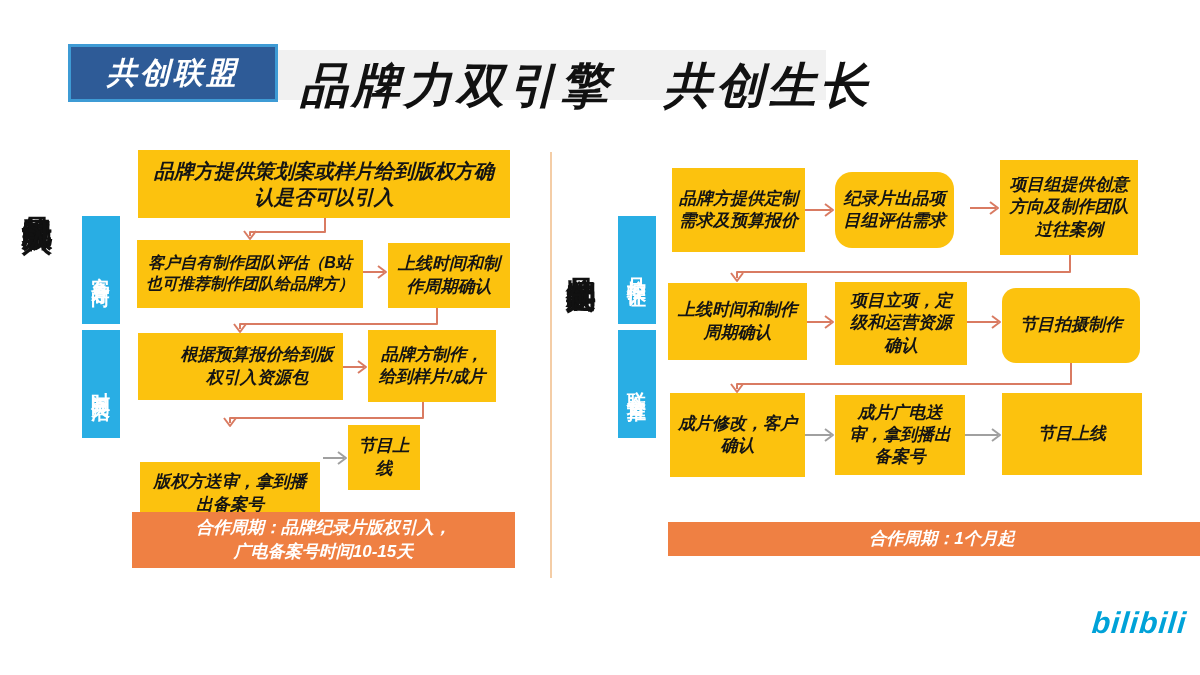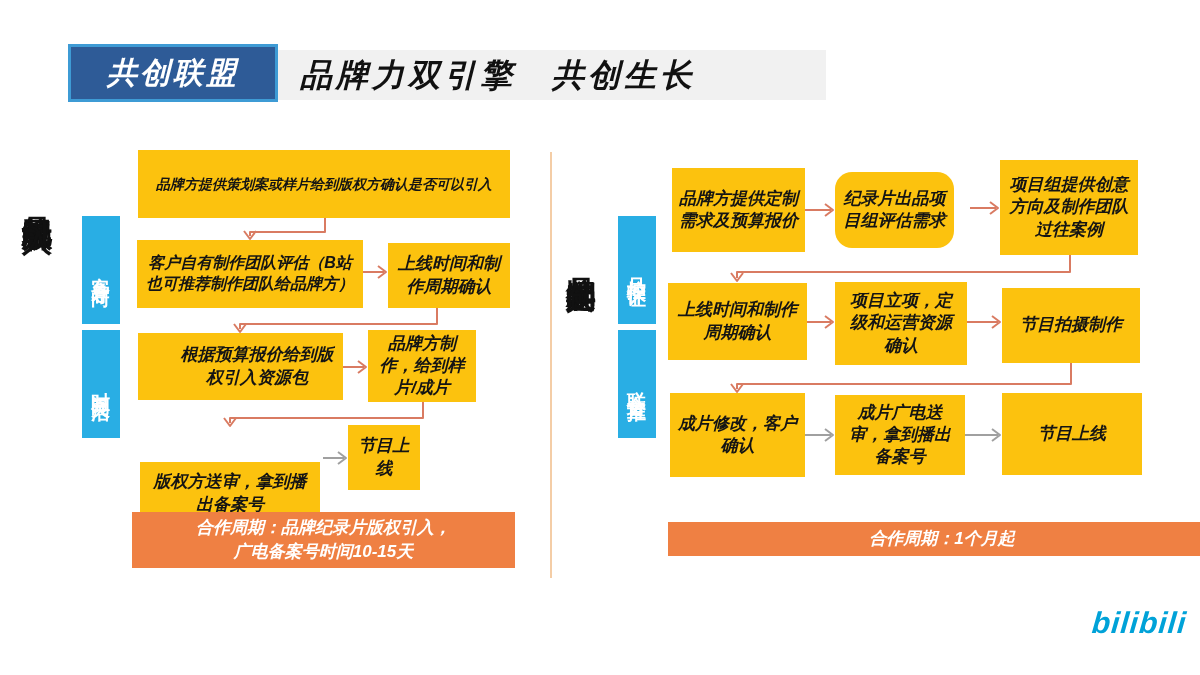--- a/index.html
+++ b/index.html
@@ -1,21 +1,21 @@
 <!DOCTYPE html>
 <html style="--badge_bg: #2E5B97; --badge_border: #3E9BD5; --header_bar: #F1F1F1; --box_yellow: #FCC20E; --tag_blue: #29AEE4; --bar_orange: #EF8043; --arrow_salmon: #D97B62; --arrow_gray: #A0A0A0; --divider: #F4CDA6; --logo_blue: #00A2D8; --title_text: #111111;"><head>
 <meta charset="utf-8">
 <style>
   html,body{margin:0;padding:0;background:#fff;}
   .slide{position:relative;width:1200px;height:675px;background:#ffffff;overflow:hidden;
          font-family:"Liberation Sans","DejaVu Sans",sans-serif;}
 
   
   .title-bar{position:absolute;left:90px;top:50px;width:736px;height:50px;background:var(--header_bar);}
-  .main-title{position:absolute;left:300px;top:54px;font-size:32px;font-weight:900;font-style:italic;
+  .main-title{position:absolute;left:300px;top:54px;font-size:48px;font-weight:900;font-style:italic;
               color:var(--title_text);letter-spacing:4px;white-space:nowrap;}
   .badge{position:absolute;left:68px;top:44px;width:204px;height:52px;background:var(--badge_bg);
          border:3px solid var(--badge_border);display:flex;align-items:center;justify-content:center;}
   .badge span{color:#fff;font-size:30px;font-weight:900;font-style:italic;letter-spacing:3px;white-space:nowrap;}
 
   
   .vtitle{position:absolute;writing-mode:vertical-rl;text-orientation:upright;font-size:30px;
           font-weight:900;color:#111;letter-spacing:1px;line-height:1;}
   .vtag{position:absolute;width:38px;background:var(--tag_blue);color:#fff;writing-mode:vertical-rl;
         text-orientation:upright;font-size:19px;font-weight:800;letter-spacing:4px;line-height:1;
@@ -85,43 +85,43 @@
         <polyline points="825,429 833,435 825,441"></polyline>
       <line x1="965" y1="435" x2="998" y2="435"></line>
         <polyline points="992,429 1000,435 992,441"></polyline>
     </g>
   </svg>
 
   <div class="vtitle" style="left:22px;top:192px;">品牌纪录片版权引入</div>
   <div class="vtag" style="left:82px;top:216px;height:108px;">客户导向</div>
   <div class="vtag" style="left:82px;top:330px;height:108px;">时间灵活</div>
 
-  <div class="box" style="left:138px;top:150px;width:372px;height:68px;font-size:14px;">品牌方提供策划案或样片给到版权方确认是否可以引入</div>
+  <div class="box" style="left:138px;top:150px;width:372px;height:68px;font-size:20px;">品牌方提供策划案或样片给到版权方确认是否可以引入</div>
   <div class="box" style="left:137px;top:240px;width:226px;height:68px;font-size:16px;">客户自有制作团队评估（B站也可推荐制作团队给品牌方）</div>
   <div class="box" style="left:388px;top:243px;width:122px;height:65px;">上线时间和制作周期确认</div>
   <div class="box" style="left:138px;top:333px;width:205px;height:67px;padding-left:40px;">根据预算报价给到版权引入资源包</div>
-  <div class="box" style="left:368px;top:330px;width:108px;height:72px;">品牌方制作，给到样片/成片</div>
+  <div class="box" style="left:368px;top:330px;width:128px;height:72px;">品牌方制作，给到样片/成片</div>
   <div class="box" style="left:140px;top:427px;width:180px;height:63px;margin-top:35px;">版权方送审，拿到播出备案号</div>
   <div class="box" style="left:348px;top:425px;width:72px;height:65px;">节目上线</div>
 
   <div class="coop-bar" style="left:132px;top:512px;width:383px;height:56px;">合作周期：品牌纪录片版权引入，
 广电备案号时间10-15天</div>
 
   <div class="divider"></div>
 
   <div class="vtitle" style="left:566px;top:253px;">品牌定制共创</div>
   <div class="vtag" style="left:618px;top:216px;height:108px;">品控保证</div>
   <div class="vtag" style="left:618px;top:330px;height:108px;">联合宣推</div>
 
   <div class="box" style="left:672px;top:168px;width:133px;height:84px;">品牌方提供定制需求及预算报价</div>
   <div class="box" style="left:835px;top:172px;width:119px;height:76px;border-radius:17px;">纪录片出品项目组评估需求</div>
   <div class="box" style="left:1000px;top:160px;width:138px;height:95px;">项目组提供创意方向及制作团队过往案例</div>
   <div class="box" style="left:668px;top:283px;width:139px;height:77px;">上线时间和制作周期确认</div>
   <div class="box" style="left:835px;top:282px;width:132px;height:83px;">项目立项，定级和运营资源确认</div>
-  <div class="box" style="left:1002px;top:288px;width:138px;height:75px;">节目拍摄制作</div>
+  <div class="box" style="left:1002px;top:288px;width:138px;height:75px;border-radius:14px;">节目拍摄制作</div>
   <div class="box" style="left:670px;top:393px;width:135px;height:84px;">成片修改，客户确认</div>
   <div class="box" style="left:835px;top:395px;width:130px;height:80px;text-align:center;">成片广电送审，拿到播出备案号</div>
   <div class="box" style="left:1002px;top:393px;width:140px;height:82px;">节目上线</div>
 
   <div class="coop-bar" style="left:668px;top:522px;width:540px;height:34px;padding-left:8px;">合作周期：1个月起</div>
 
   <div class="logo">bilibili</div>
 
 </div>
 

